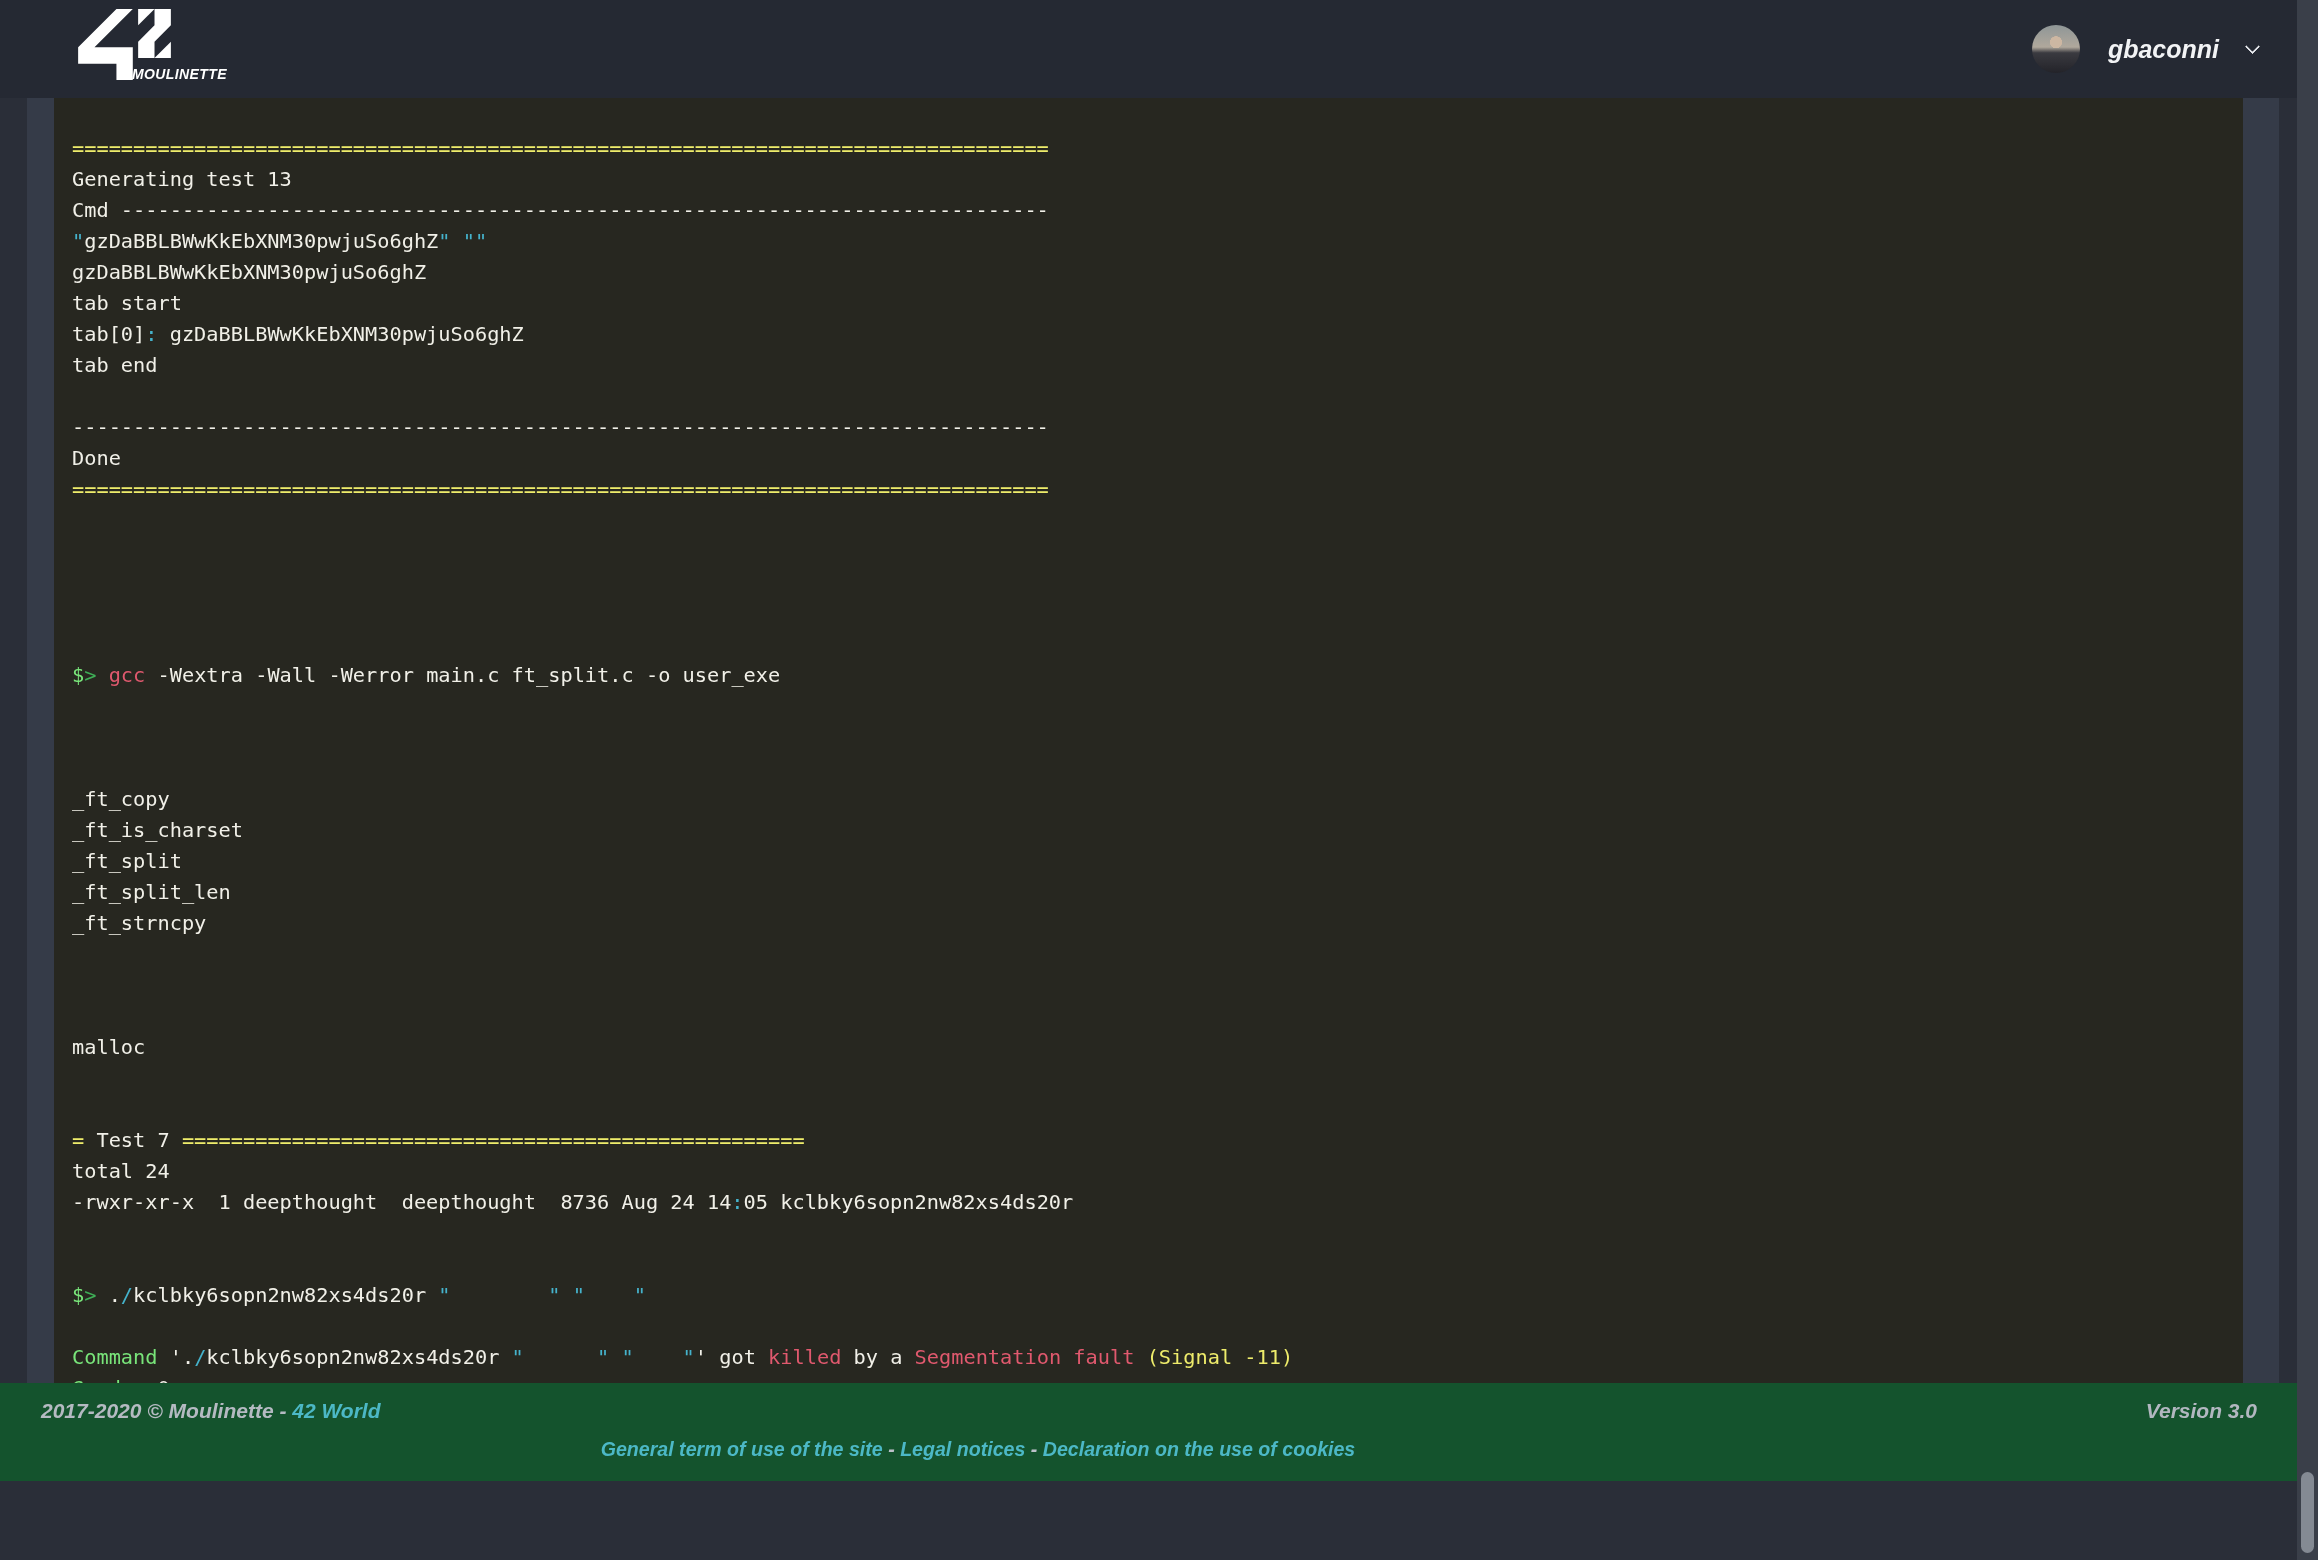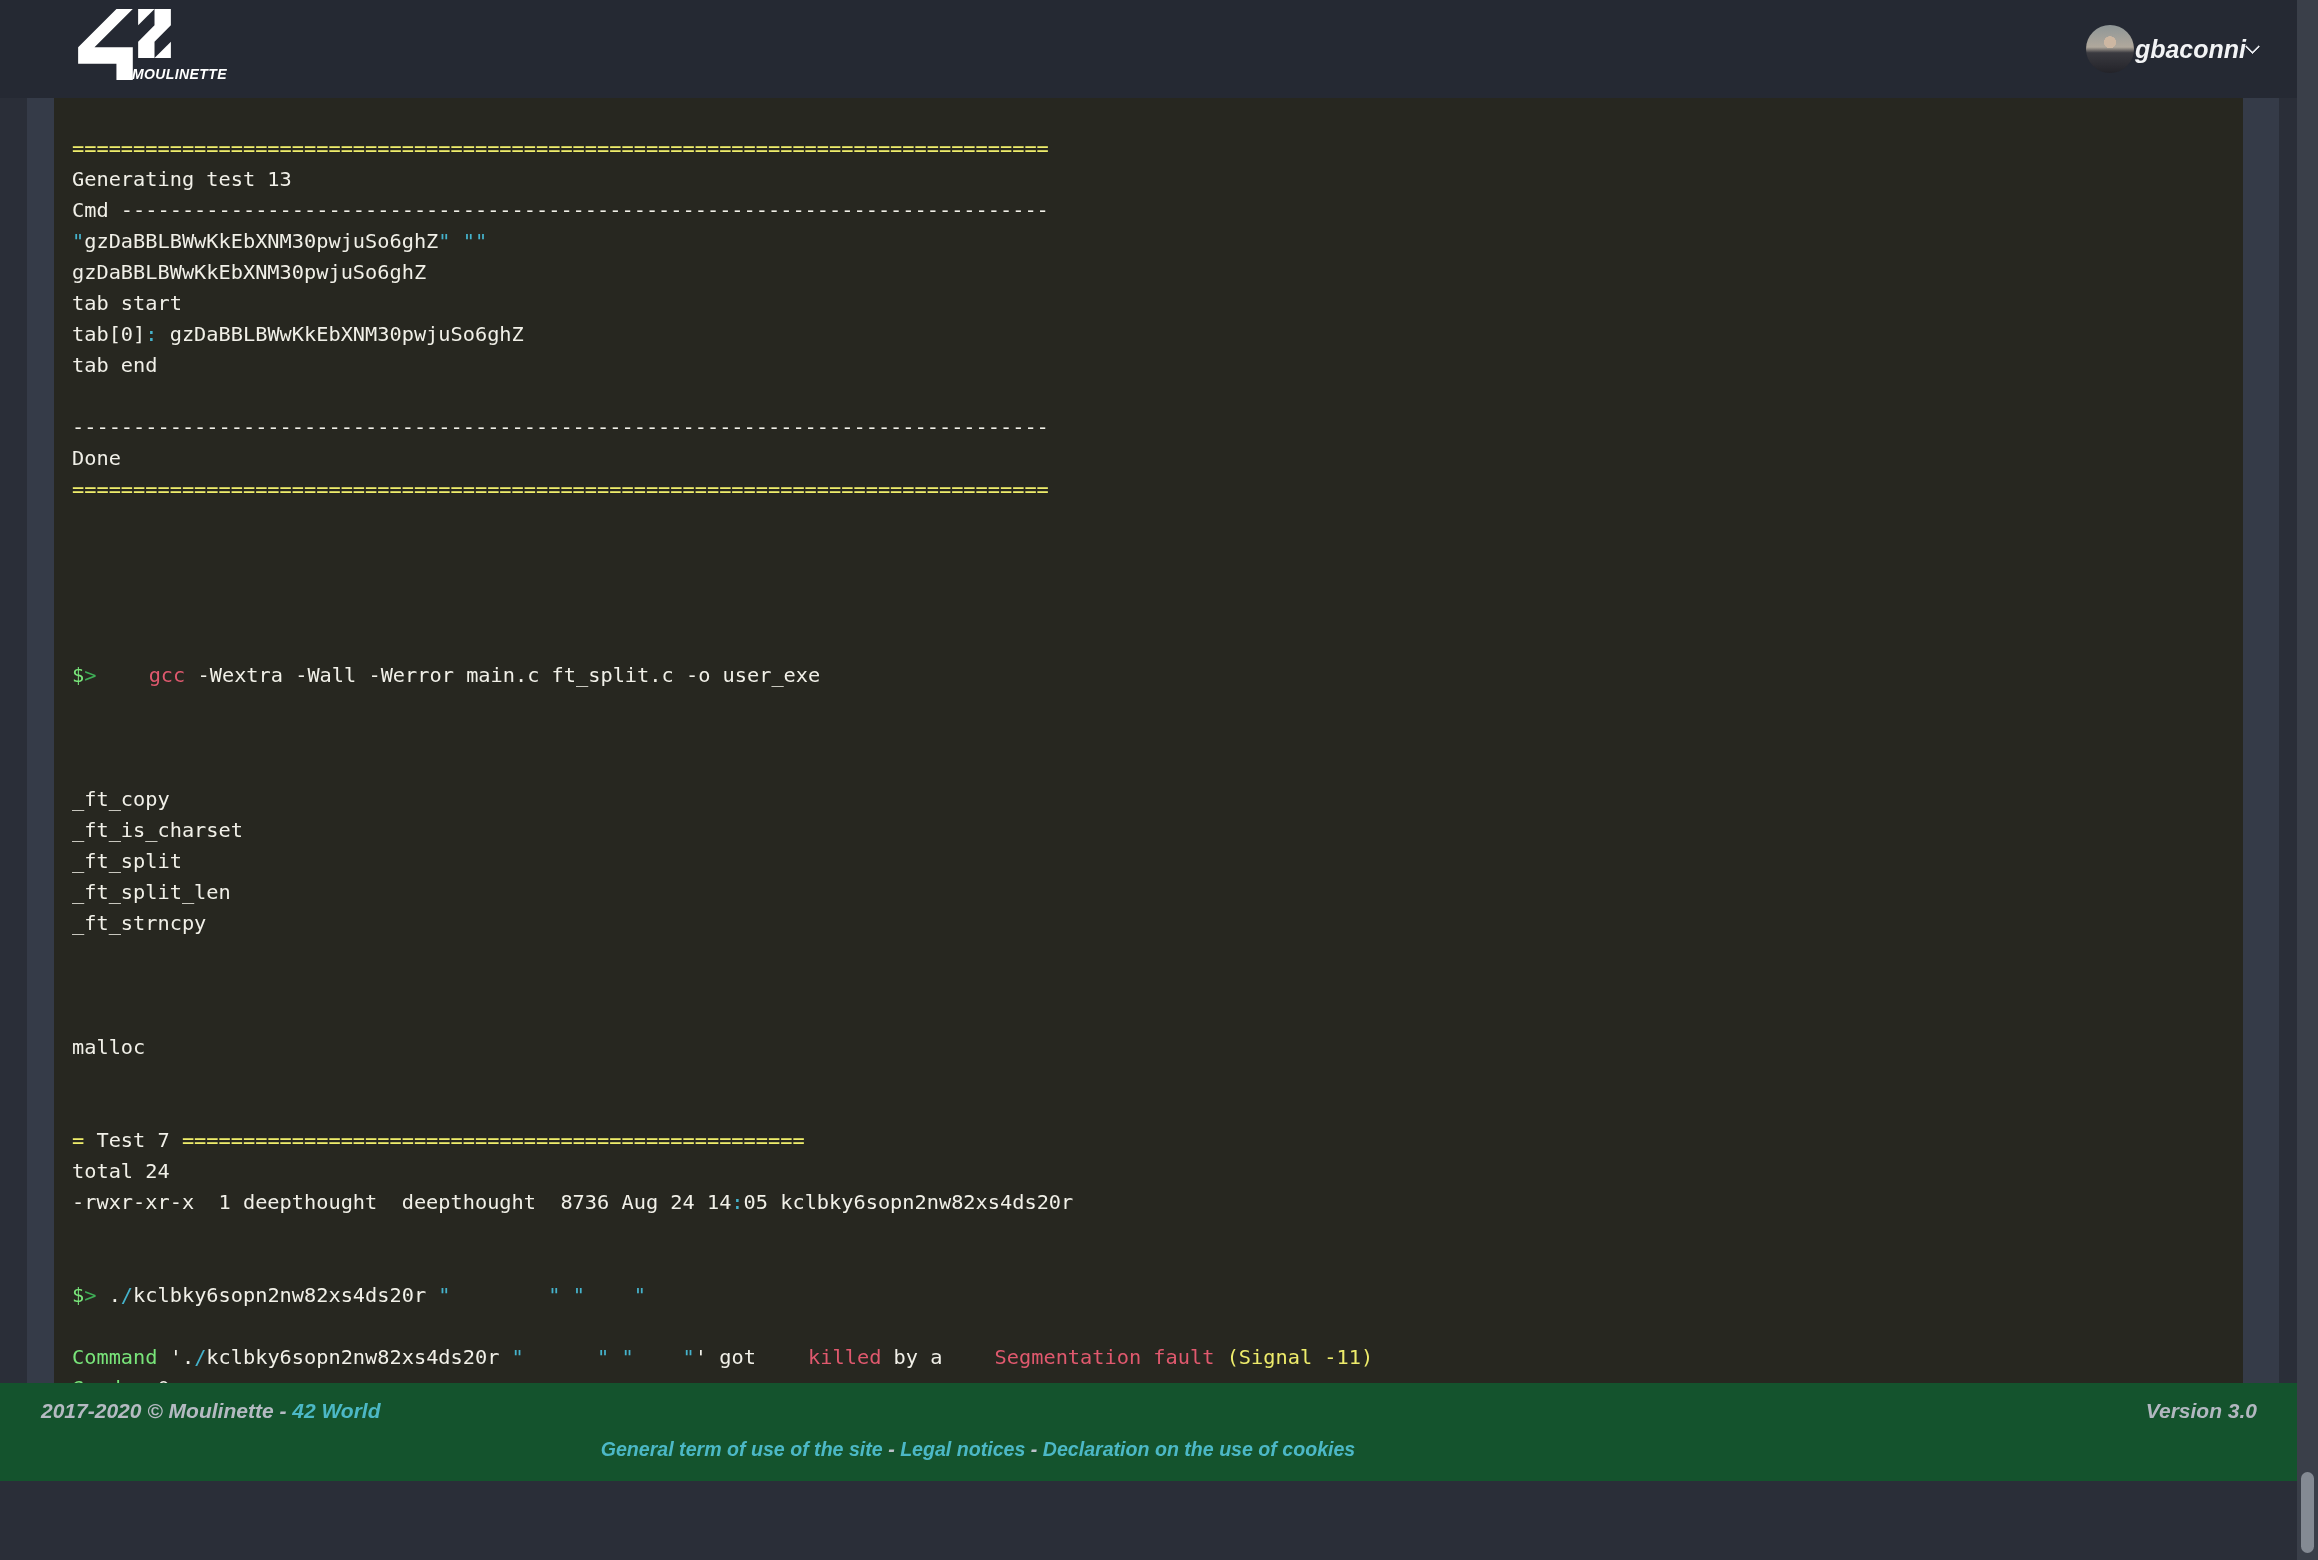--- a/index.html
+++ b/index.html
@@ -17,21 +17,21 @@
     display:flex; align-items:center; justify-content:space-between;
     padding:0 61px 0 78px;
   }
   .logo { position:relative; width:152px; height:87px; margin-top:4.4px; cursor:pointer; }
   .logo svg { position:absolute; left:0; top:1.5px; }
   .logo-sub {
     position:absolute; left:54px; top:58px;
     color:#ffffff; font-style:italic; font-weight:700;
     font-size:14px; letter-spacing:0.4px;
   }
-  .user-box { display:flex; align-items:center; gap:1px; }
+  .user-box { display:flex; align-items:center; gap:28px; }
   .avatar {
     width:48px; height:48px; border-radius:50%;
     background:
       radial-gradient(circle at 50% 36%, #cdb7a2 0 15%, rgba(0,0,0,0) 16%),
       linear-gradient(180deg, #8f9697 0%, #b0a89c 46%, #3a3a40 58%, #232329 100%);
   }
   .username { color:#f2f3f5; font-style:italic; font-weight:700; font-size:25px; }
   .chevron {
     width:11px; height:11px; margin-top:-5.8px;
     border-right:2.5px solid #e8eaee; border-bottom:2.5px solid #e8eaee;
@@ -52,21 +52,21 @@
     height:31px; white-space:pre;
     font-family:"DejaVu Sans Mono", monospace;
     font-size:20.3px; line-height:31px;
     color:#f1f0e8;
   }
   .c-w  { color:#f1f0e8; }
   .c-y  { color:#eeec6b; }
   .c-c  { color:#45b3cc; }
   .c-g  { color:#79e57a; }
   .c-gd { color:#3fae57; }
-  .c-r  { color:#e0596e;margin-left:40px; }
+  .c-r  { color:#e0596e; }
   .c-t  { color:#56cfa0; }
 
   
   .footer {
     position:absolute; left:0; top:1383px; width:2319px; height:98px;
     background:#14532d; z-index:2;
   }
   .f-left {
     position:absolute; left:41px; top:16px; white-space:pre;
     font-style:italic; font-weight:700; font-size:21px; color:#b5bac2;

